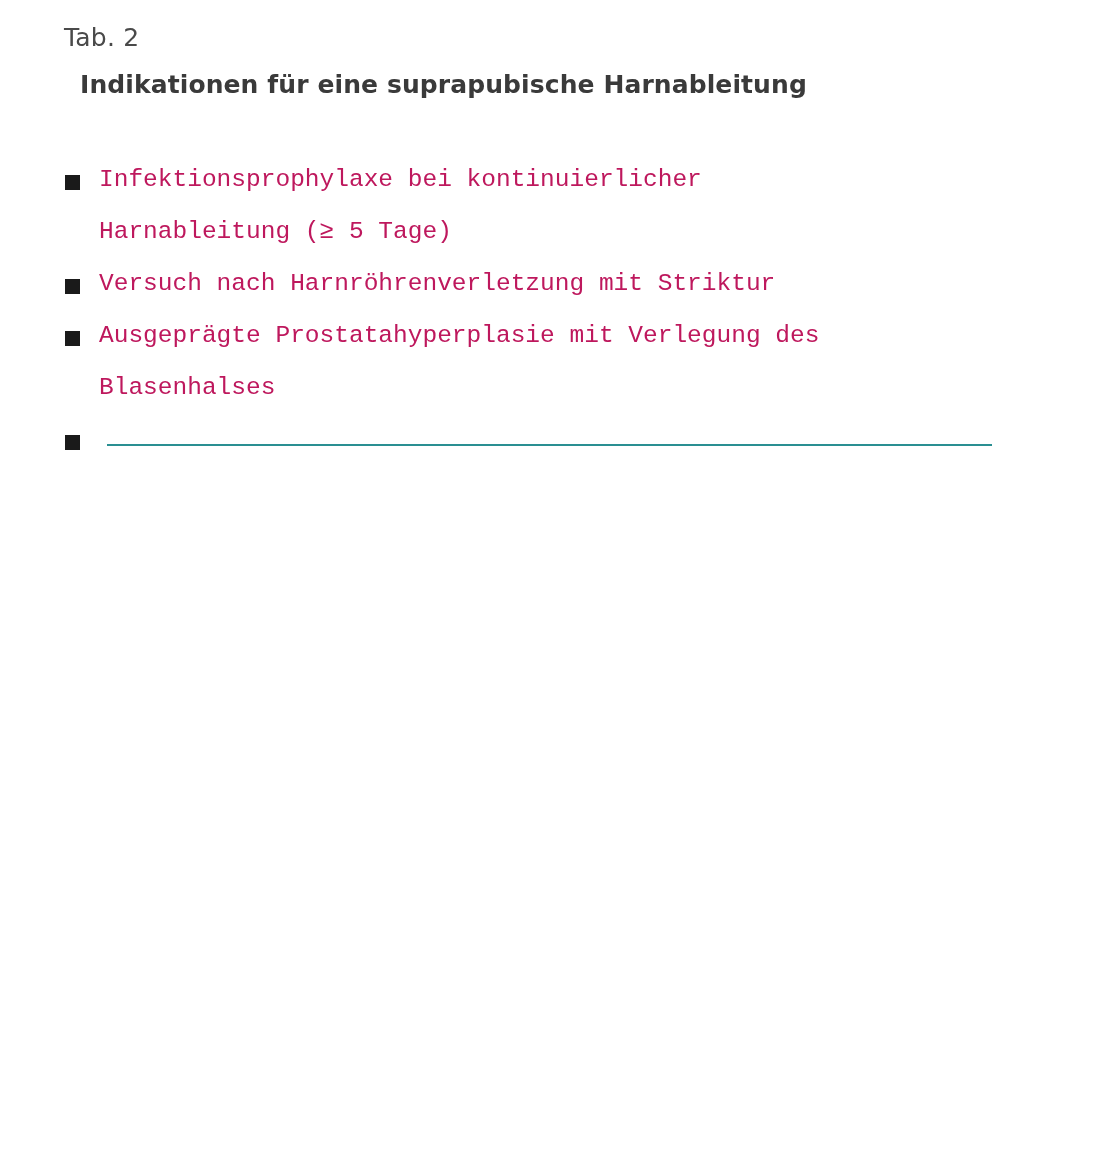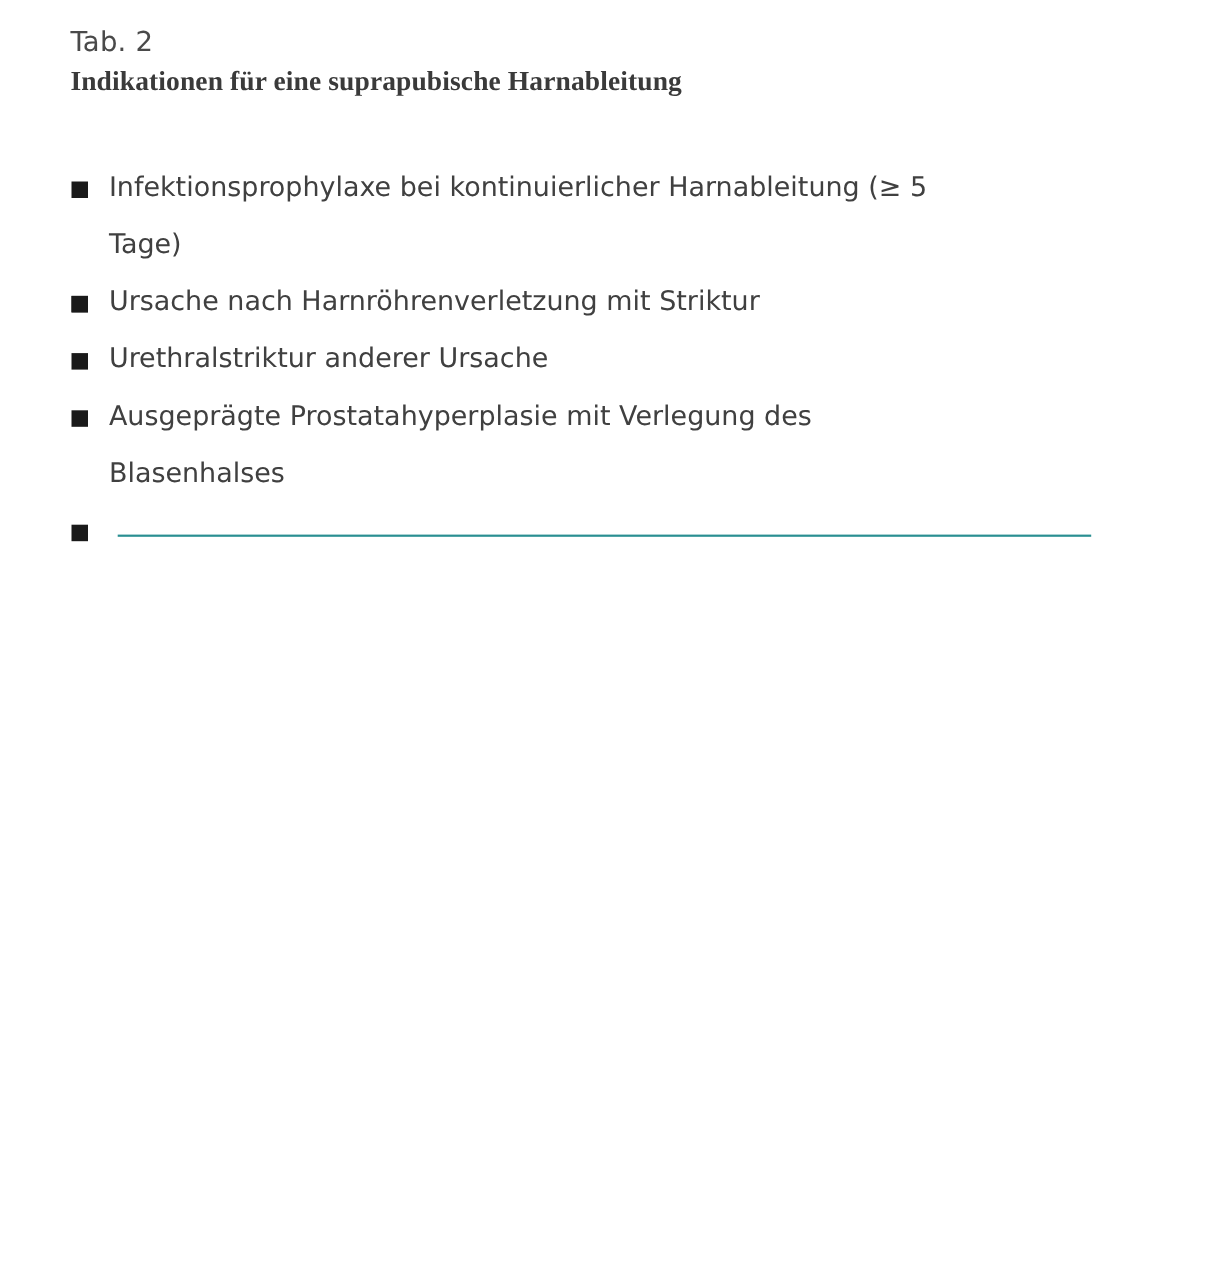--- a/index.html
+++ b/index.html
@@ -27,37 +27,37 @@
     letter-spacing: 0.2px;
     line-height: 1.25;
     margin: 0 0 6px 0;
   }
   .tab-title {
     font-size: 25px;
     font-weight: 700;
     color: #3a3a3a;
     letter-spacing: 0.1px;
     line-height: 1.3;
-    margin: 0;
-    font-family: Liberation Serif, serif;
+    margin: 16px;
   }
   .indication-list {
     list-style: none;
     margin: 52px 0 0 0;
     padding: 0;
   }
   .indication-item {
     position: relative;
     padding-left: 35px;
     font-size: 24.5px;
     font-weight: 400;
-    color: #404040;
+    color: #be185d;
     line-height: 52px;
     margin: 0;
     max-width: 790px;
+    font-family: Liberation Mono, monospace;
   }
   .bullet-square {
     position: absolute;
     left: 1px;
     top: 21px;
     width: 15px;
     height: 15px;
     background: #1a1a1a;
   }
   .rule {
@@ -78,25 +78,24 @@
   <ul class="indication-list">
     <li class="indication-item">
       <span class="bullet-square"></span>
       <span>Infektionsprophylaxe bei kontinuierlicher Harnableitung (≥ 5 Tage)</span>
     </li>
     <li class="indication-item">
       <span class="bullet-square"></span>
     </li>
     <li class="indication-item">
       <span class="bullet-square"></span>
-      <span>Ursache nach Harnröhrenverletzung mit Striktur</span>
+      <span>Versuch nach Harnröhrenverletzung mit Striktur</span>
     </li>
     <li class="indication-item">
       <span class="bullet-square"></span>
-      <span>Urethralstriktur anderer Ursache</span>
     </li>
     <li class="indication-item">
       <span class="bullet-square"></span>
       <span>Ausgeprägte Prostatahyperplasie mit Verlegung des Blasenhalses</span>
     </li>
     <li class="indication-item">
       <span class="bullet-square"></span>
     </li>
   </ul>
 

